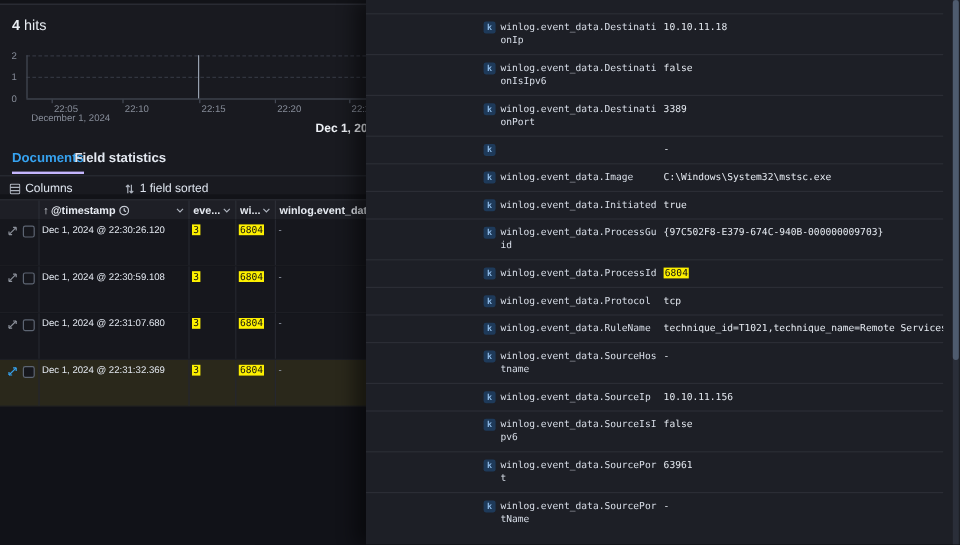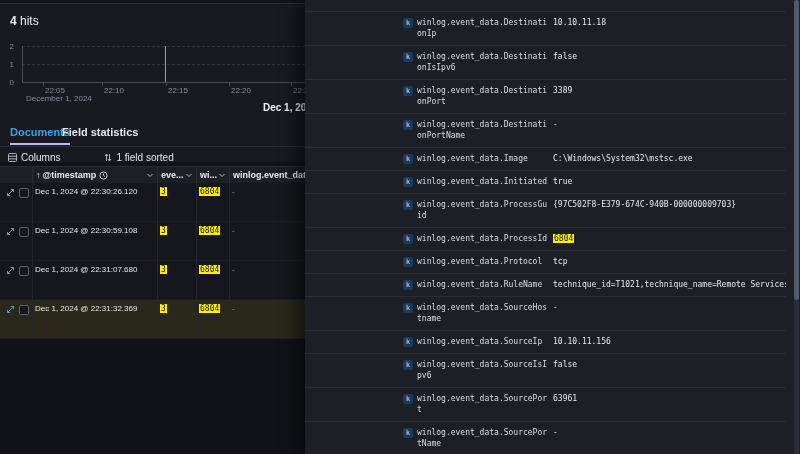--- a/index.html
+++ b/index.html
@@ -282,21 +282,20 @@
       <div class="fname">
           <span class="kbadge">k</span>
           <span class="txt">winlog.event_data.DestinationPort</span>
         </div>
       <div class="fval">3389</div>
     </div>
     <div class="frow">
       <div class="gutter"></div>
       <div class="fname">
           <span class="kbadge">k</span>
-          <span class="txt">winlog.event_data.DestinationPortName</span>
         </div>
       <div class="fval">-</div>
     </div>
     <div class="frow">
       <div class="gutter"></div>
       <div class="fname">
           <span class="kbadge">k</span>
           <span class="txt">winlog.event_data.Image</span>
         </div>
       <div class="fval">C:\Windows\System32\mstsc.exe</div>

